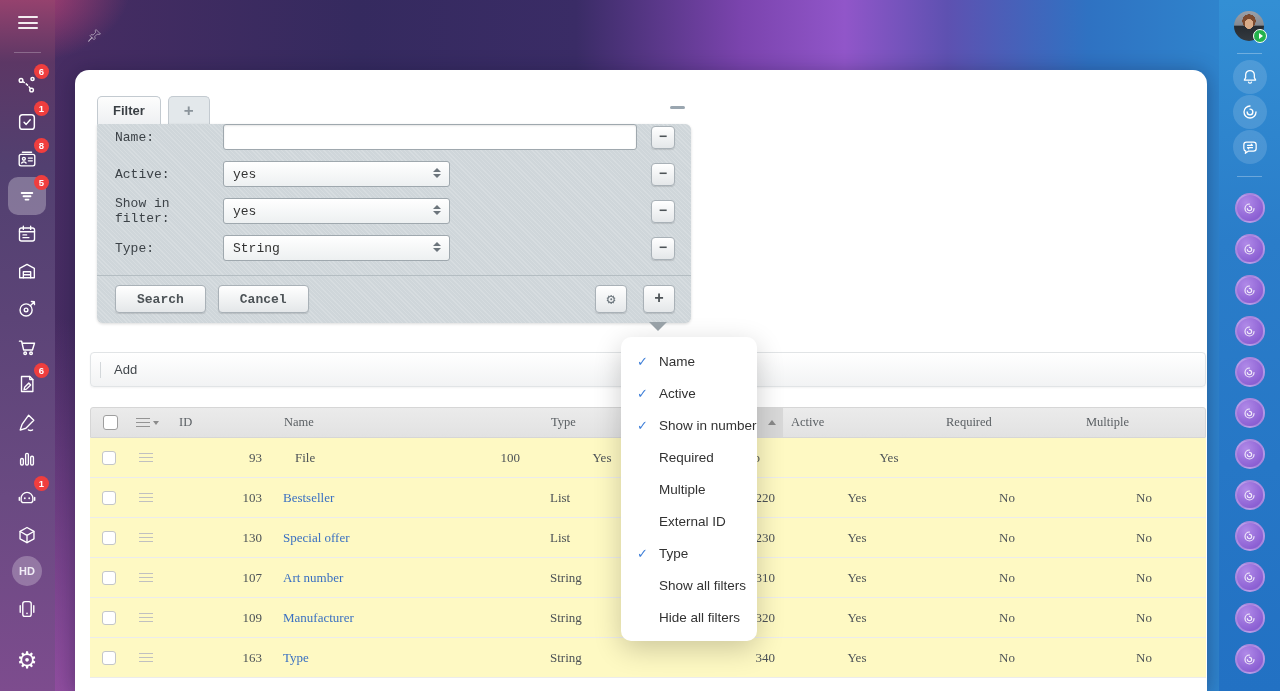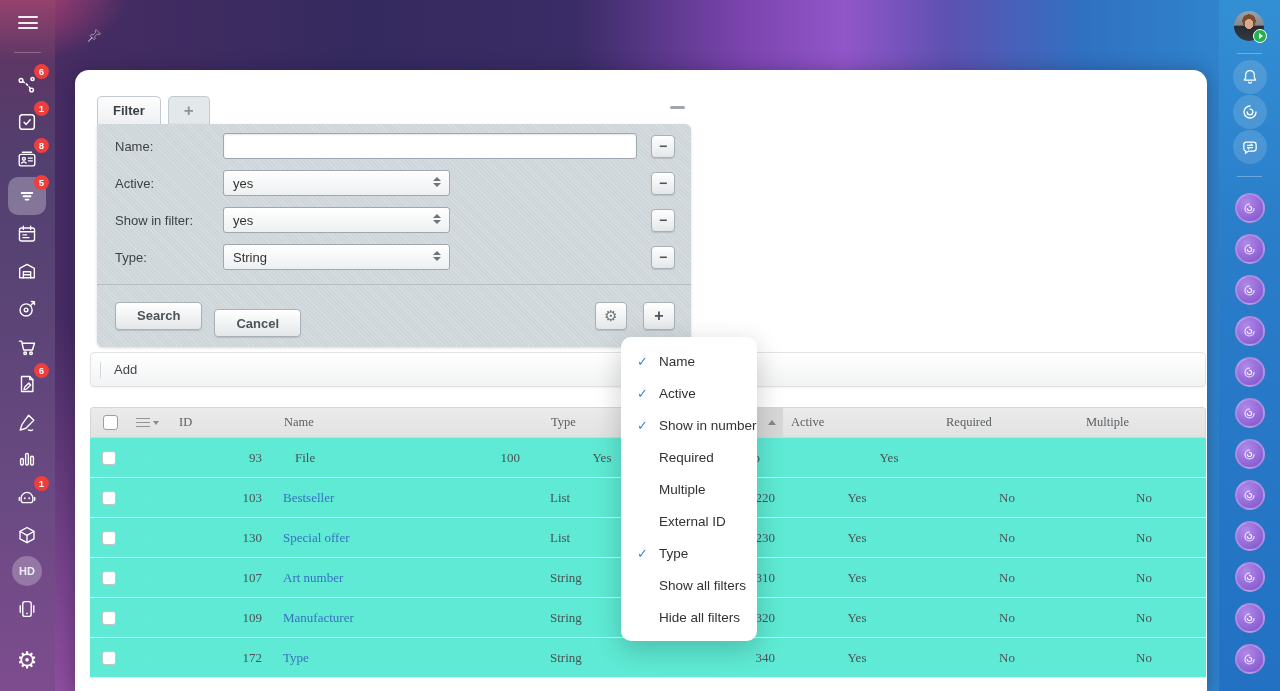--- a/index.html
+++ b/index.html
@@ -40,58 +40,58 @@
   
   .filter-panel { position:absolute; left:22px; top:26px; width:594px; font-size:13px; }
   .tabs-row { position:relative; height:28px; display:flex; align-items:center; }
   .tab { height:28px; display:flex; align-items:center; justify-content:center;
     border:1px solid #c3cad0; border-bottom:none; border-radius:5px 5px 0 0; cursor:pointer; }
   .tab.active { background:linear-gradient(#fdfdfd,#eef0f2); padding:0 15px; font-weight:bold; color:#3a3f44; z-index:2; }
   .tab.plus { width:42px; margin-left:7px; background:#e3e8eb; color:#8b949b; font-size:17px; font-weight:bold; }
   .collapse-dash { position:absolute; right:6px; top:10px; width:15px; height:3px; background:#9aa6b0; border-radius:2px; cursor:pointer; }
   .panel-body { position:relative; background:#cfd6da;
     background-image:repeating-linear-gradient(45deg, rgba(255,255,255,.16) 0 1px, transparent 1px 3px);
-    border-radius:0 6px 6px 6px; padding:9px 16px 10px 18px; box-shadow:0 1px 3px rgba(0,0,0,.15); }
+    border-radius:0 6px 6px 6px; padding:0 16px 10px 18px; box-shadow:0 1px 3px rgba(0,0,0,.15);font-family:Liberation Mono, monospace; }
   .f-row { display:flex; align-items:center; height:26px; margin-bottom:11px; }
   .f-label { width:108px; color:#3c4247; }
   .f-input { width:414px; height:26px; border:1px solid #9fa8ae; border-radius:3px; background:#fff;
     box-shadow:inset 0 1px 2px rgba(0,0,0,.1); padding:0 8px; font:inherit; color:#333; }
   .f-select { position:relative; width:227px; height:26px; border:1px solid #9fa8ae; border-radius:3px;
     background:linear-gradient(#ffffff,#edf0f1); display:flex; align-items:center; padding:0 22px 0 9px;
     color:#333; cursor:pointer; }
   .sel-arrows { position:absolute; right:8px; top:6px; }
   .sel-arrows i { display:block; width:0; height:0; border-left:4px solid transparent; border-right:4px solid transparent; }
   .sel-arrows i.up { border-bottom:4px solid #6c757c; margin-bottom:2px; }
   .sel-arrows i.dn { border-top:4px solid #6c757c; }
   .btn { background:linear-gradient(#ffffff,#e4e7e9); border:1px solid #a9b1b7; border-radius:4px;
     box-shadow:0 1px 1px rgba(0,0,0,.12); color:#4d5357; font-weight:bold; font-size:13px;
     font-family:inherit; cursor:pointer; }
   .btn-minus { width:24px; height:23px; margin-left:auto; font-size:14px; line-height:1; }
   .panel-divider { height:1px; background:#b4bdc2; margin:14px -16px 0 -18px; }
   .panel-footer { display:flex; align-items:center; margin-top:9px; }
   .btn-search { height:28px; padding:0 21px; }
-  .btn-cancel { height:28px; padding:0 21px; margin-left:12px;margin-top:15px; }
+  .btn-cancel { height:28px; padding:0 21px; margin-left:12px; }
   .btn-gear { width:32px; height:28px; margin-left:auto; font-size:15px; color:#6e787f; font-weight:normal; }
   .btn-addf { width:32px; height:28px; margin-left:16px; font-size:16px; }
   .panel-tail { position:absolute; bottom:-8px; left:552px; width:0; height:0;
     border-left:9px solid transparent; border-right:9px solid transparent; border-top:9px solid #9aa3a9; }
 
   
   .add-bar { position:absolute; left:15px; top:282px; width:1116px; height:35px;
     background:linear-gradient(#ffffff,#f2f3f4); border:1px solid #e1e4e6; border-radius:4px;
     box-shadow:0 1px 2px rgba(0,0,0,.05); display:flex; align-items:center; }
   .add-bar .vdiv { width:1px; height:16px; background:#d3d7da; margin-left:9px; }
   .add-label { margin-left:13px; font-size:13px; color:#42474c; cursor:pointer; }
 
   
   .grid { position:absolute; left:15px; top:337px; width:1116px; font-size:13px; color:#4c5257;font-family:Liberation Serif, serif; }
   .trow, .thead { display:flex; align-items:center; }
   .thead { height:31px; background:linear-gradient(#ebebeb,#e2e2e2); border:1px solid #d6d6d6;
     border-radius:3px 3px 0 0; color:#5a5f63; font-size:12.5px; }
-  .trow { height:40px; border-bottom:1px solid #ececec; background:#5eead4;align-items:center; }
+  .trow { height:40px; border-bottom:1px solid #ececec; background:#fef9c3;align-items:center; }
   .cell { flex:none; display:flex; align-items:center; }
   .c-check { width:36px; padding-left:12px; }
   .c-drag { width:40px; justify-content:center; }
   .c-id { width:106px; justify-content:flex-end; padding-right:10px; }
   .c-name { width:255px; padding-left:11px; }
   .c-type { width:195px; padding-left:23px; }
   .c-pos { width:60px; justify-content:flex-end; padding-right:7px; }
   .c-active { width:150px; justify-content:center; }
   .c-req { width:150px; justify-content:center; }
   .c-mult { width:124px; justify-content:center; }
@@ -432,21 +432,21 @@
         <span class="cell c-req">No</span>
         <span class="cell c-mult">No</span>
       </div>
       <div class="trow">
         <span class="cell c-check">
             <span class="cb"></span>
           </span>
         <span class="cell c-drag">
             <span class="drag-lines"></span>
           </span>
-        <span class="cell c-id">172</span>
+        <span class="cell c-id">163</span>
         <span class="cell c-name">
             <a class="link">Type</a>
           </span>
         <span class="cell c-type">String</span>
         <span class="cell c-pos">340</span>
         <span class="cell c-active">Yes</span>
         <span class="cell c-req">No</span>
         <span class="cell c-mult">No</span>
       </div>
     </div>

